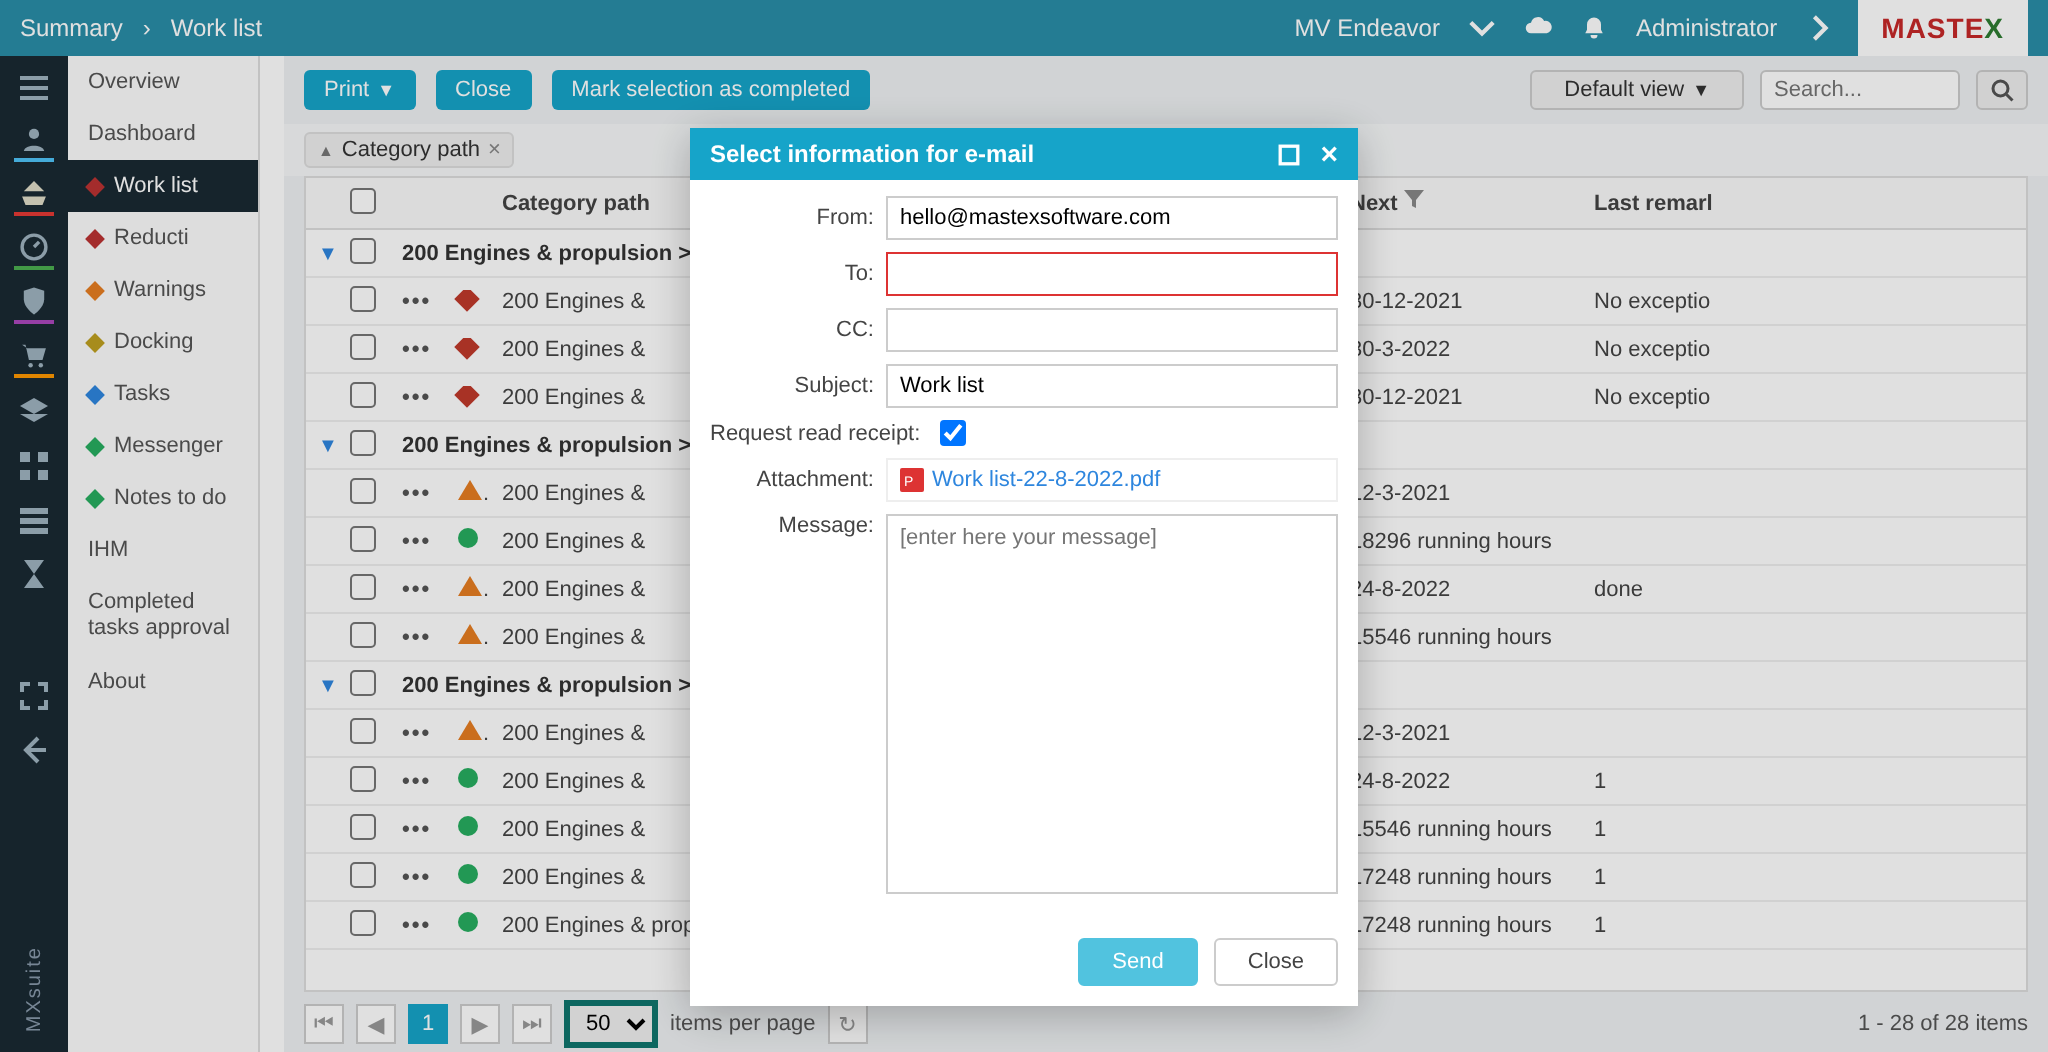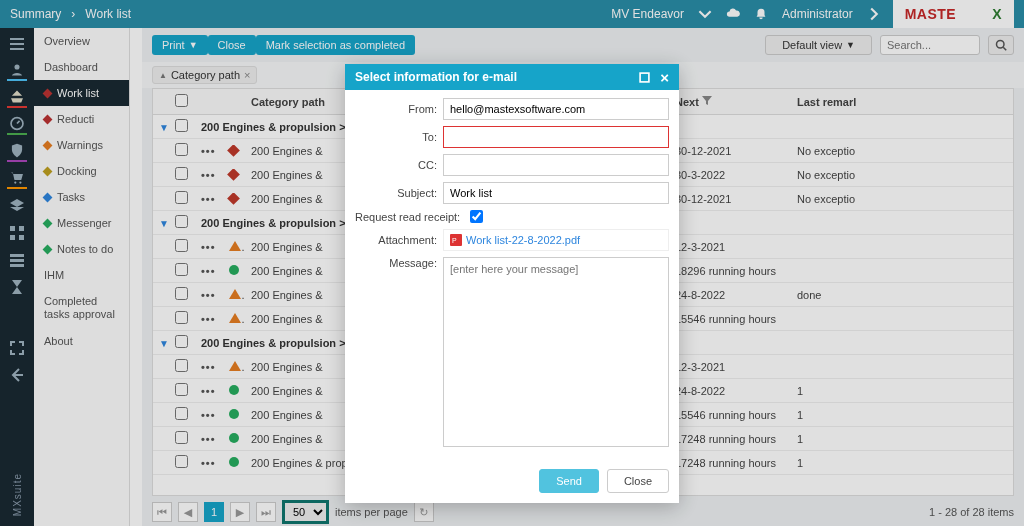--- a/index.html
+++ b/index.html
@@ -19,21 +19,21 @@
 .sidenav { position: absolute; left: 34px; top: 28px; bottom: 0; width: 96px; background: #fcfcfc; border-right: 1px solid #ddd; }
 .sidenav .item { padding: 7px 10px; font-size: 11px; color: #555; cursor: pointer; display: flex; align-items: center; gap: 6px; }
 .sidenav .item.active { background: #1a2a33; color: #fff; }
 .sidenav .dot { width: 7px; height: 7px; transform: rotate(45deg); display: inline-block; }
 .sidenav .dot.d-red { background: #b33; }
 .sidenav .dot.d-orange { background: #e67e22; }
 .sidenav .dot.d-yellow { background: #bfa020; }
 .sidenav .dot.d-blue { background: #2e86de; }
 .sidenav .dot.d-green { background: #27ae60; }
 .main { position: absolute; left: 142px; top: 28px; right: 0; bottom: 0; background: #eef1f3; }
-.topbtns { height: 34px; display: flex; align-items: center; padding: 0 10px; }
+.topbtns { height: 34px; display: flex; align-items: center; padding: 0 10px; gap: 10px; }
 .btn { background: #16a4c9; color: #fff; border: none; padding: 4px 10px; border-radius: 3px; font-size: 11px; cursor: pointer; display: inline-flex; align-items: center; gap: 4px; }
 .topbtns .right { margin-left: auto; display: flex; gap: 8px; }
 .viewbtn { background: #eee; color: #333; border: 1px solid #ccc; padding: 3px 16px; border-radius: 3px; font-size: 11px; display: inline-flex; align-items: center; gap: 4px; }
 .search { background: #fff; border: 1px solid #ccc; border-radius: 3px; font-size: 11px; padding: 3px 6px; width: 100px; }
 .chip-row { height: 26px; background: #f6f8f9; display: flex; align-items: center; padding: 0 10px; }
 .chip { background: #eee; border: 1px solid #ddd; border-radius: 3px; padding: 2px 6px; font-size: 11px; display: flex; align-items: center; gap: 4px; }
 .table-wrap { position: absolute; top: 60px; left: 10px; right: 10px; bottom: 30px; background: #fff; border: 1px solid #ddd; overflow: hidden; }
 .thead { display: flex; height: 26px; border-bottom: 1px solid #ddd; background: #fafafa; align-items: center; font-weight: bold; font-size: 11px; color: #444; }
 .th, .td { padding: 0 6px; overflow: hidden; white-space: nowrap; text-overflow: ellipsis; }
 .c-exp { width: 16px; }
@@ -96,21 +96,21 @@
         <path d="M4 11a3 3 0 010-6 4 4 0 017.5-1A3 3 0 0113 11H4z"></path>
       </svg>
     <svg viewBox="0 0 16 16">
         <path d="M8 2a4 4 0 014 4v3l1 2H3l1-2V6a4 4 0 014-4zm0 12a2 2 0 002-2H6a2 2 0 002 2z"></path>
       </svg>
     <span>Administrator</span>
     <svg viewBox="0 0 10 10">
         <path d="M3 1l4 4-4 4" stroke="#fff" fill="none" stroke-width="1.5"></path>
       </svg>
   </div>
-  <div class="logo-box" style="margin-left:12px;gap:36px;">
+  <div class="logo-box" style="margin-left:12px;">
     <span>MASTE</span>
       <span class="green">X</span>
   </div>
 </div>
 
 <div class="iconbar">
   <svg class="ico" viewBox="0 0 20 20">
       <path d="M3 5h14M3 10h14M3 15h14" stroke="#9fb3c0" stroke-width="2"></path>
     </svg>
   <svg class="ico ico-underline" style="border-color:#4fc3f7" viewBox="0 0 20 20" fill="#9fb3c0">

